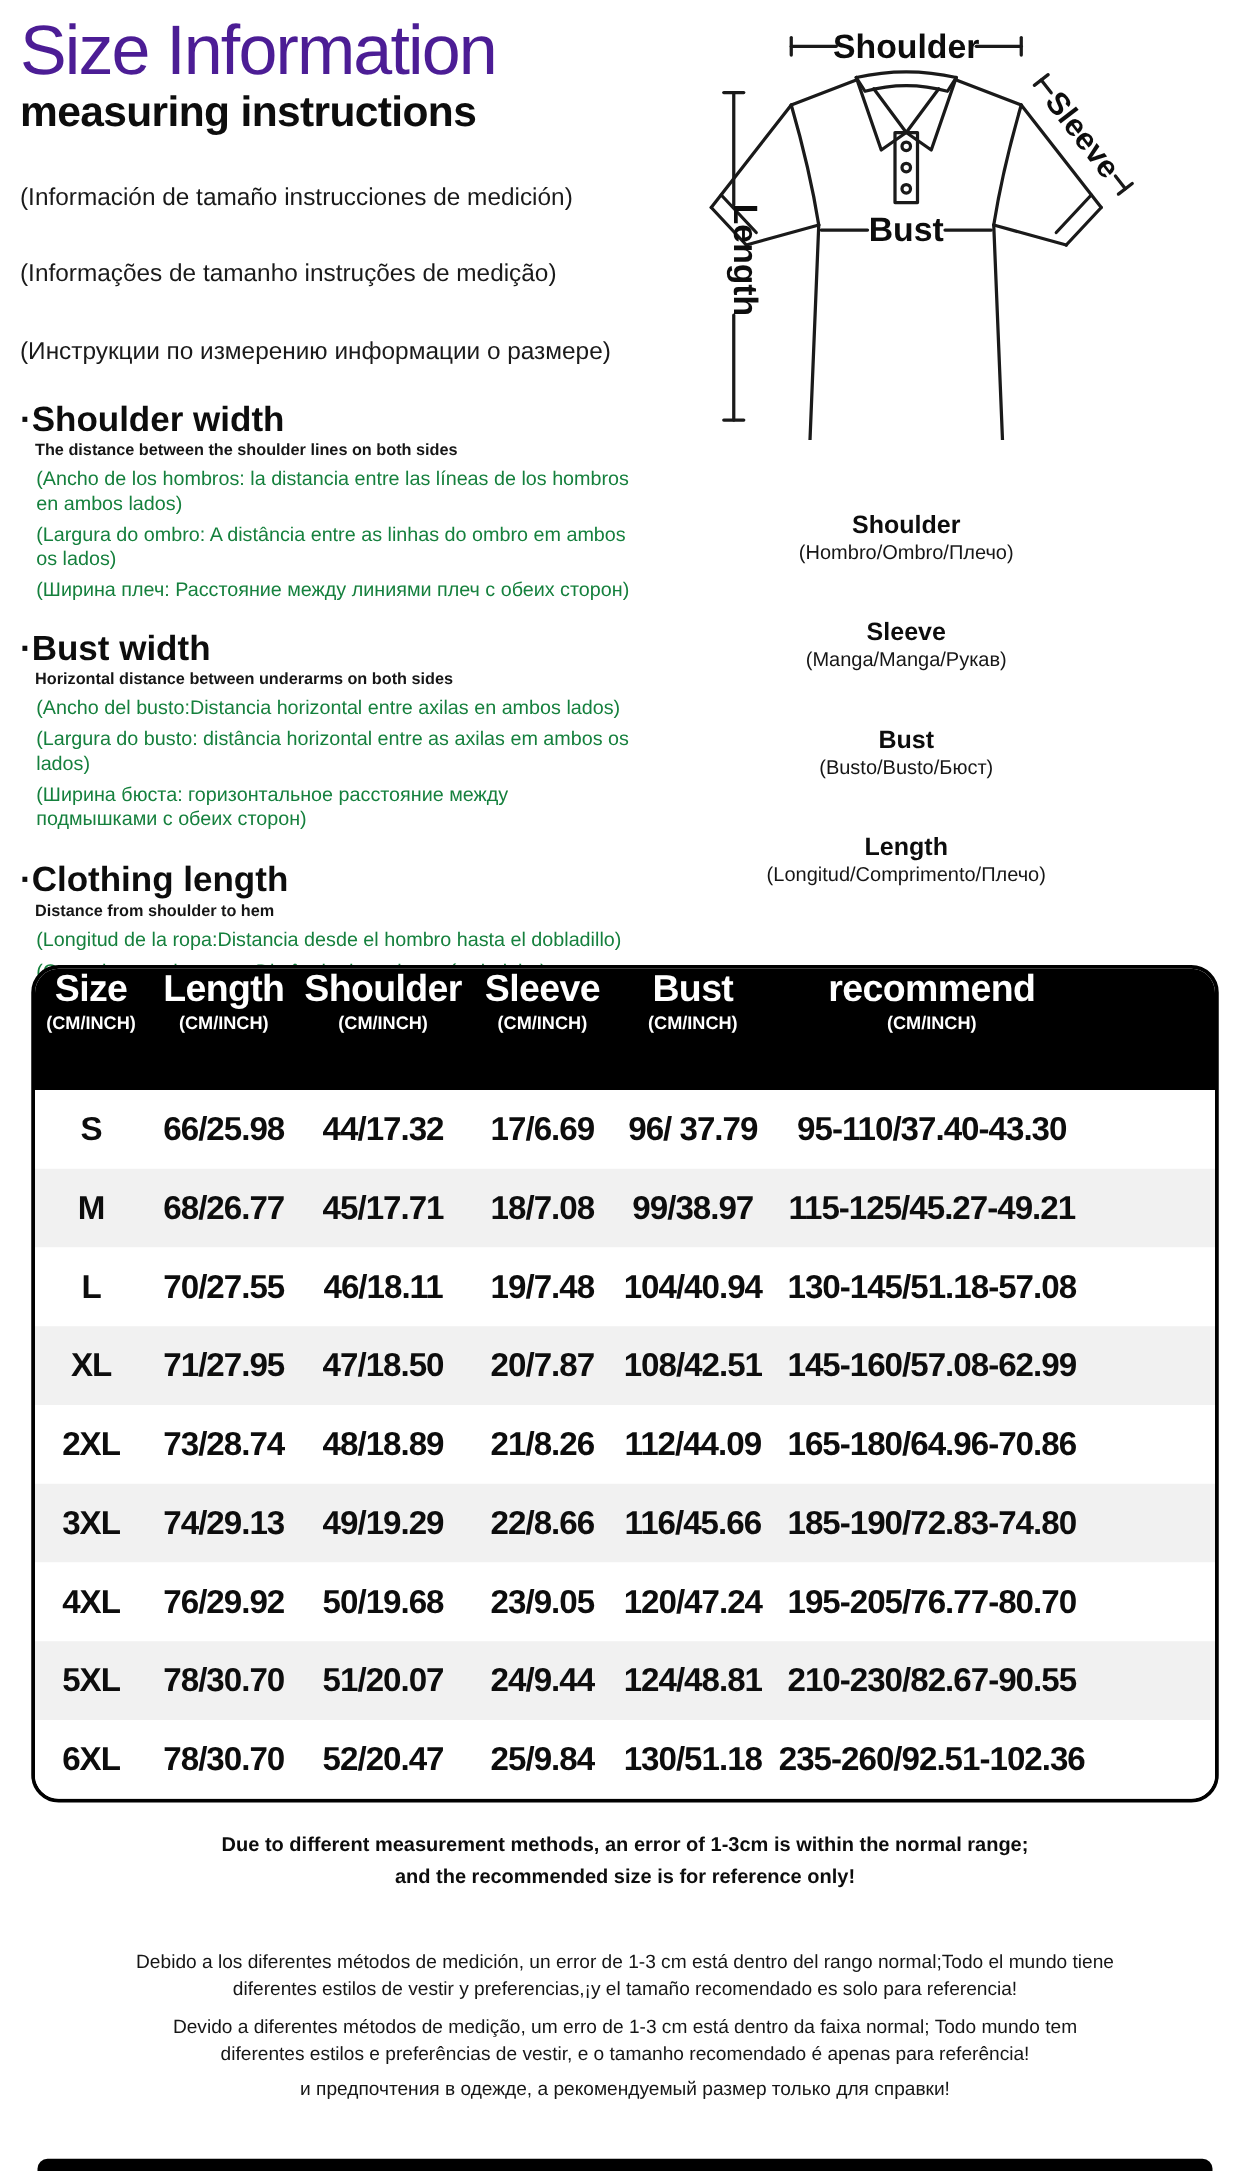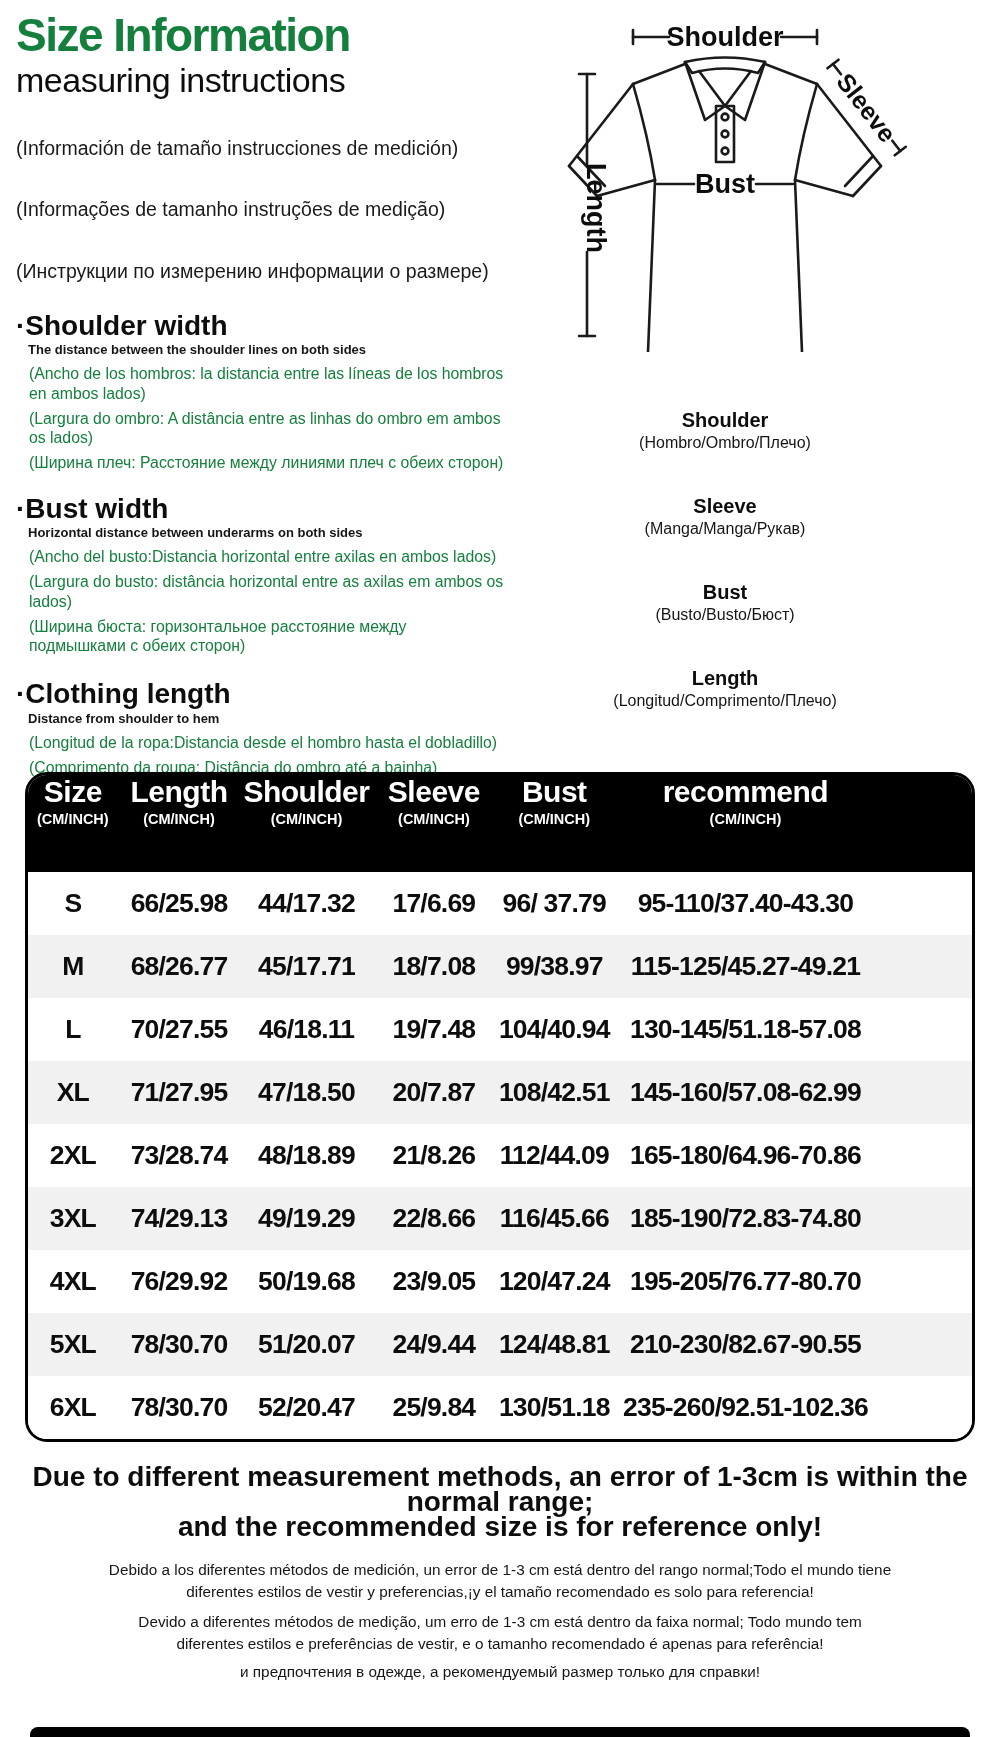--- a/index.html
+++ b/index.html
@@ -1,22 +1,22 @@
 <!DOCTYPE html>
 <html><head>
 <meta charset="utf-8">
 <style>
   html,body{margin:0;padding:0;background:#fff;}
   #canvas{position:relative;width:1000px;height:1737px;background:#ffffff;overflow:hidden;
           font-family:"Liberation Sans",sans-serif;color:#111;}
   .abs{position:absolute;}
 
   
-  .page-title{font-size:46px;font-weight:bold;letter-spacing:-1.5px;line-height:1.0;color:#15803d;}
-  .page-subtitle{font-size:34px;font-weight:normal;letter-spacing:-0.5px;margin-top:3px;color:#0d0d0d;}
+  .page-title{font-size:56px;font-weight:normal;letter-spacing:-1.5px;line-height:1.0;color:#4c1d95;}
+  .page-subtitle{font-size:34px;font-weight:bold;letter-spacing:-0.5px;margin-top:3px;color:#0d0d0d;}
   .title-note{font-size:19.5px;line-height:1.3;color:#1a1a1a;margin-top:36px;}
   .title-notes{margin-top:5px;}
 
   
   .section{margin-top:24px;}
   .sec-title{font-size:28px;font-weight:bold;color:#0d0d0d;line-height:1.05;}
   .sec-bullet{font-size:28px;font-weight:bold;}
   .sec-desc{font-size:13px;color:#161616;margin:3px 0 4px 12px;line-height:1.15;font-weight:bold;}
   .sec-note{font-size:15.8px;color:#15803d;margin:6px 0 0 13px;line-height:1.22;width:478px;}
 
@@ -31,21 +31,21 @@
   .thead{background:#000;color:#fff;height:97px;display:flex;}
   .trow{display:flex;align-items:center;height:63px;background:#fff;}
   .trow.alt{background:#f1f1f1;}
   .cell{text-align:center;}
   .hlabel{font-size:30px;font-weight:bold;line-height:1.1;letter-spacing:-0.5px;}
   .hunit{font-size:14.5px;font-weight:bold;margin-top:3px;}
   .bcell{font-size:26.5px;font-weight:bold;letter-spacing:-0.8px;color:#0d0d0d;white-space:nowrap;}
   .c0{width:9.5%;} .c1{width:13%;} .c2{width:14%;} .c3{width:13%;} .c4{width:12.5%;} .c5{width:28%;} .csp{width:10%;}
 
   
-  .disc-en{left:0;top:1464px;width:1000px;text-align:center;font-size:28px;font-weight:bold;line-height:25px;color:#0d0d0d;}
+  .disc-en{left:0;top:1464px;width:1000px;text-align:center;font-size:16px;font-weight:bold;line-height:25px;color:#0d0d0d;}
   .disc-sm{left:30px;width:940px;text-align:center;font-size:15.3px;line-height:21.5px;color:#161616;}
   .bottom-bar{left:30px;top:1727px;width:940px;height:10px;background:#000;border-radius:8px 8px 0 0;}
 
   svg text{font-family:"Liberation Sans",sans-serif;}
 </style>
 </head>
 <body>
 
 <div id="canvas">
 

